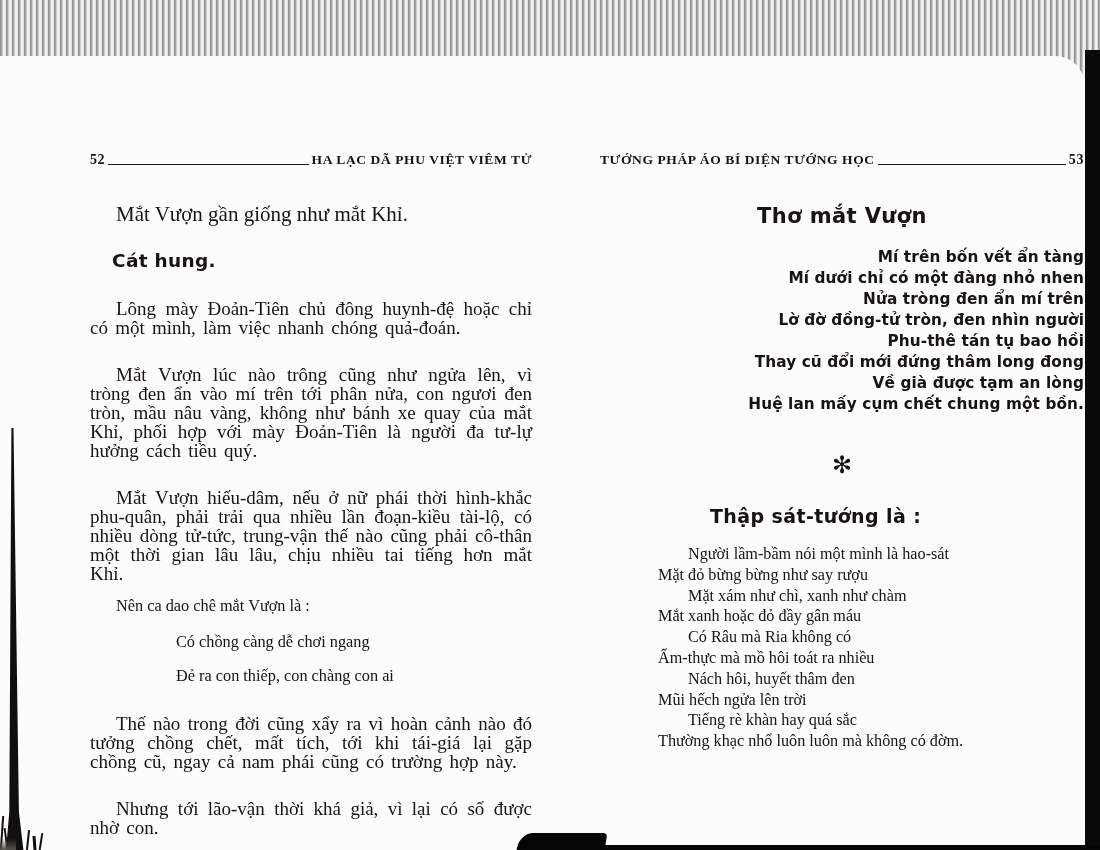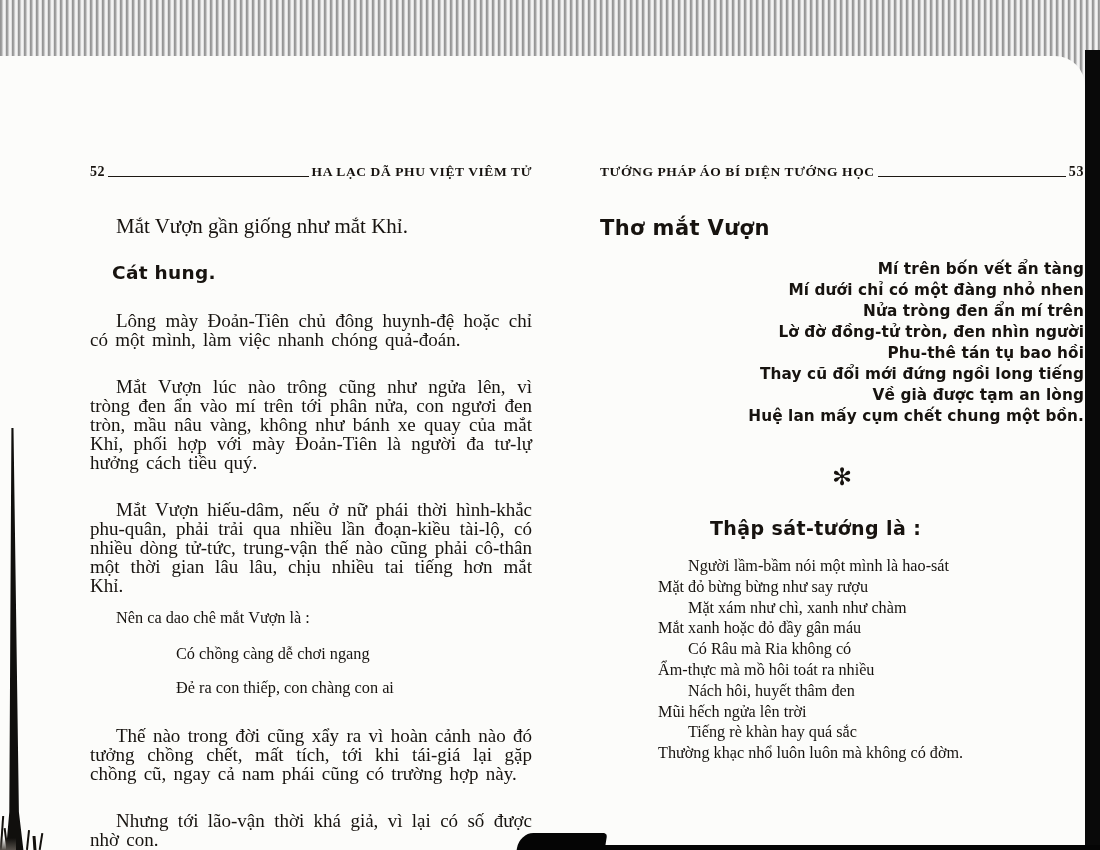--- a/index.html
+++ b/index.html
@@ -10,41 +10,41 @@
     font-family:"Liberation Serif", serif;
     color:#17130f;
   }
   .right-band{position:absolute;top:50px;right:0;width:15px;bottom:0;background:#090909;}
   .corner-wedge{position:absolute;right:15px;bottom:0;width:14px;height:95px;background:#070707;
     clip-path:polygon(88% 0,100% 0,100% 100%,0 100%);}
   .page{
     position:absolute;left:0;top:56px;right:15px;bottom:0;
     background:#fcfcfa;border-top-right-radius:30px;
   }
-  .col{position:absolute;top:16px;}
+  .col{position:absolute;top:4px;}
   .col.left{left:90px;width:442px;}
   .col.right{left:600px;width:484px;}
 
   .runhead{display:flex;align-items:flex-end;margin-top:88px;height:20px;
     font-weight:bold;font-size:13.5px;letter-spacing:0.6px;white-space:nowrap;}
   .runhead .rule{flex:1;border-bottom:1.6px solid #1c1813;margin:0 3px 3px 3px;}
   .pnum{font-size:14px;}
 
   
   .intro{margin:34px 0 0 0;font-size:21px;text-indent:26px;}
   .subhead{margin:23px 0 8px 22px;font-family:"DejaVu Sans",sans-serif;
     font-weight:bold;font-size:18.5px;letter-spacing:0.3px;}
   .para{margin:28px 0 0 0;font-size:19px;line-height:19px;
     text-align:justify;text-indent:26px;word-spacing:2.5px;}
   .quoteintro{margin:13px 0 0 0;font-size:16.3px;text-indent:26px;}
   .verse{margin:14px 0 0 86px;font-size:16.3px;line-height:20px;}
   .verse.first{margin-top:16px;}
 
   
-  .poemtitle{margin:36px 0 0 0;text-align:left;font-family:"DejaVu Sans",sans-serif;
+  .poemtitle{margin:36px 0 0 0;text-align:center;font-family:"DejaVu Sans",sans-serif;
     font-weight:bold;font-size:21px;letter-spacing:0.4px;}
   .poem{margin-top:19px;font-family:"DejaVu Sans",sans-serif;font-weight:bold;
     font-size:15.3px;line-height:21px;letter-spacing:0.1px;}
   .pline{margin:0 0 0 62px;white-space:nowrap;text-align:right;}
   .pline:nth-child(odd){margin-left:92px;}
   .flower{margin:38px 0 0 0;text-align:center;font-size:24px;line-height:24px;}
   .sathead{margin:28px 0 0 110px;font-family:"DejaVu Sans",sans-serif;
     font-weight:bold;font-size:19px;letter-spacing:0.4px;}
   .satlist{margin-top:17px;font-size:16.2px;line-height:20.8px;}
   .sline{margin:0 0 0 58px;white-space:nowrap;}
@@ -103,21 +103,21 @@
       </div>
 
       <h2 class="poemtitle">Thơ mắt Vượn</h2>
 
       <div class="poem">
         <p class="pline">Mí trên bốn vết ẩn tàng</p>
         <p class="pline">Mí dưới chỉ có một đàng nhỏ nhen</p>
         <p class="pline">Nửa tròng đen ẩn mí trên</p>
         <p class="pline">Lờ đờ đồng-tử tròn, đen nhìn người</p>
         <p class="pline">Phu-thê tán tụ bao hồi</p>
-        <p class="pline">Thay cũ đổi mới đứng ngồi long tiếng</p>
+        <p class="pline">Thay cũ đổi mới đứng thâm long đong</p>
         <p class="pline">Về già được tạm an lòng</p>
         <p class="pline">Huệ lan mấy cụm chết chung một bồn.</p>
       </div>
 
       <div class="flower">✻</div>
 
       <h3 class="sathead">Thập sát-tướng là :</h3>
 
       <div class="satlist">
         <p class="sline">Người lầm-bầm nói một mình là hao-sát</p>

